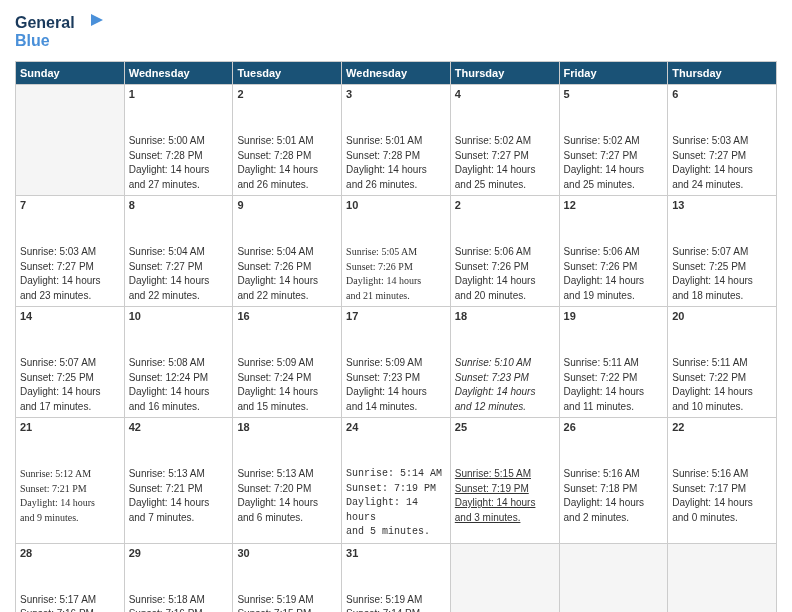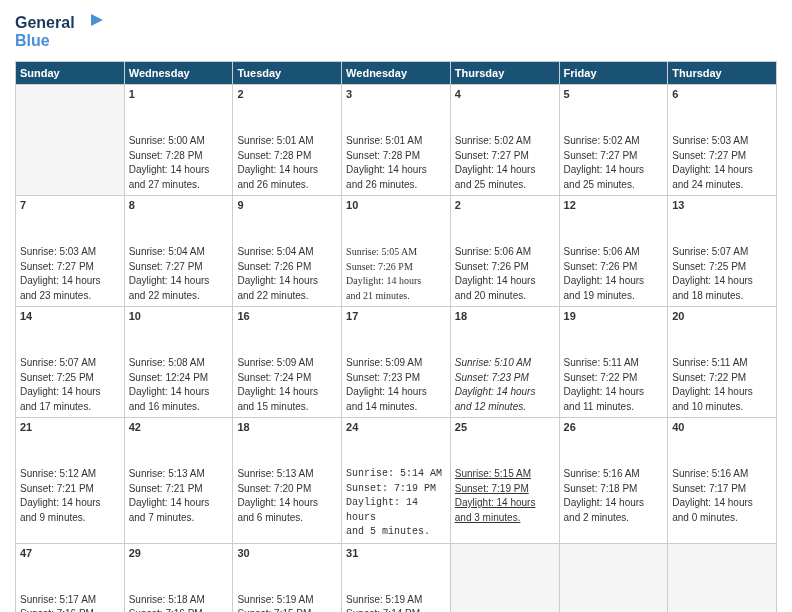--- a/index.html
+++ b/index.html
@@ -254,21 +254,21 @@
             <span class="day-number">20</span>
             <div class="cell-text" style="white-space: pre-line;">Sunrise: 5:11 AM
 Sunset: 7:22 PM
 Daylight: 14 hours
 and 10 minutes.</div>
           </td>
         </tr>
         <tr>
           <td>
             <span class="day-number">21</span>
-            <div class="cell-text" style="white-space: pre-line;">Sunrise: 5:12 AM
+            <div class="cell-text" style="white-space: pre-line; font-family: Liberation Serif, serif;">Sunrise: 5:12 AM
 Sunset: 7:21 PM
 Daylight: 14 hours
 and 9 minutes.</div>
           </td>
           <td>
             <span class="day-number">42</span>
             <div class="cell-text" style="white-space: pre-line;">Sunrise: 5:13 AM
 Sunset: 7:21 PM
 Daylight: 14 hours
 and 7 minutes.</div>
@@ -295,30 +295,30 @@
 and 3 minutes.</div>
           </td>
           <td>
             <span class="day-number">26</span>
             <div class="cell-text" style="white-space: pre-line;">Sunrise: 5:16 AM
 Sunset: 7:18 PM
 Daylight: 14 hours
 and 2 minutes.</div>
           </td>
           <td>
-            <span class="day-number">40</span>
+            <span class="day-number">22</span>
             <div class="cell-text" style="white-space: pre-line;">Sunrise: 5:16 AM
 Sunset: 7:17 PM
 Daylight: 14 hours
 and 0 minutes.</div>
           </td>
         </tr>
         <tr>
           <td>
-            <span class="day-number">47</span>
+            <span class="day-number">28</span>
             <div class="cell-text" style="white-space: pre-line;">Sunrise: 5:17 AM
 Sunset: 7:16 PM
 Daylight: 13 hours
 and 59 minutes.</div>
           </td>
           <td>
             <span class="day-number">29</span>
             <div class="cell-text" style="white-space: pre-line;">Sunrise: 5:18 AM
 Sunset: 7:16 PM
 Daylight: 13 hours

